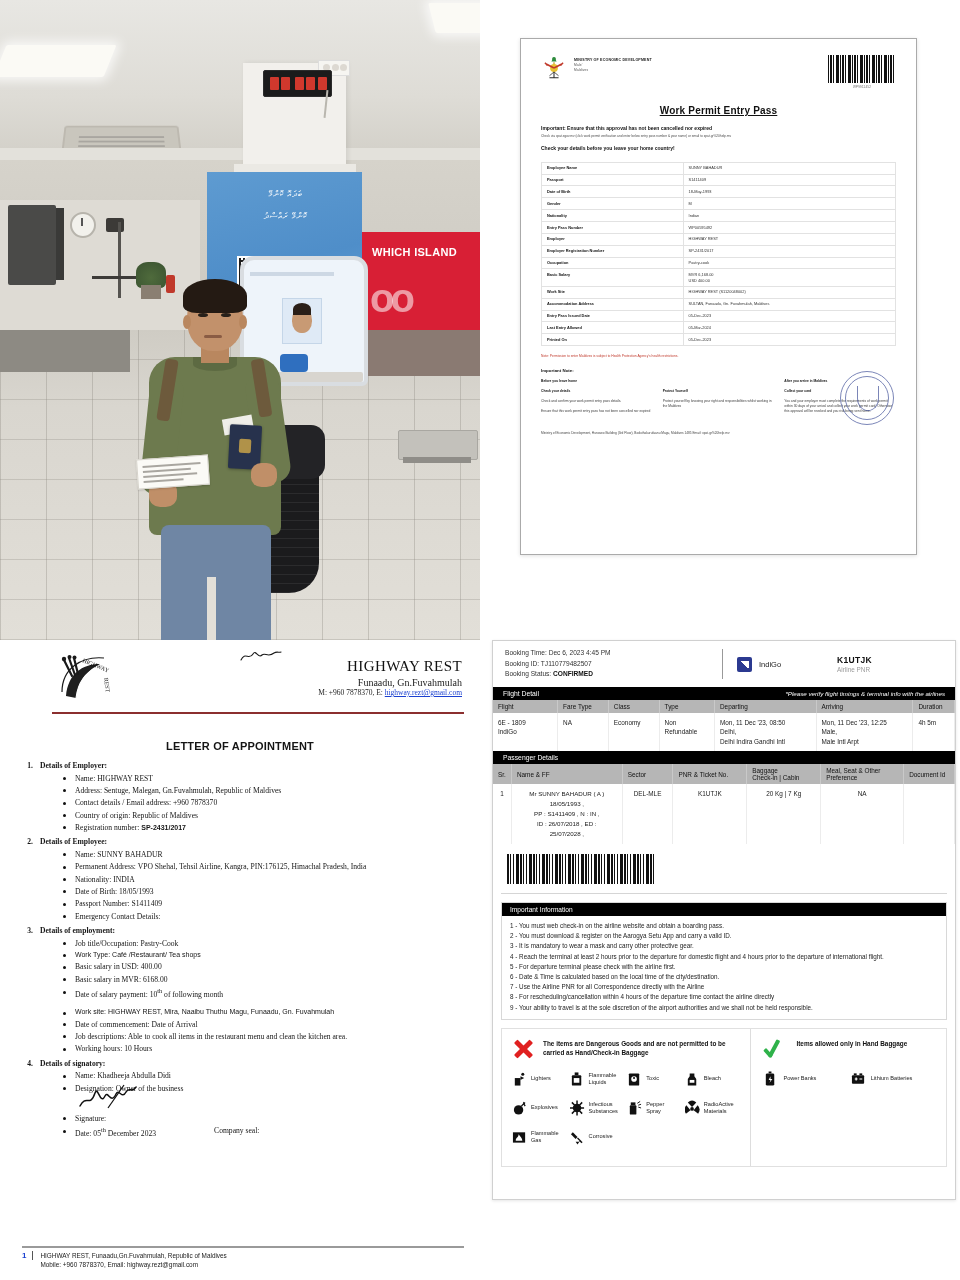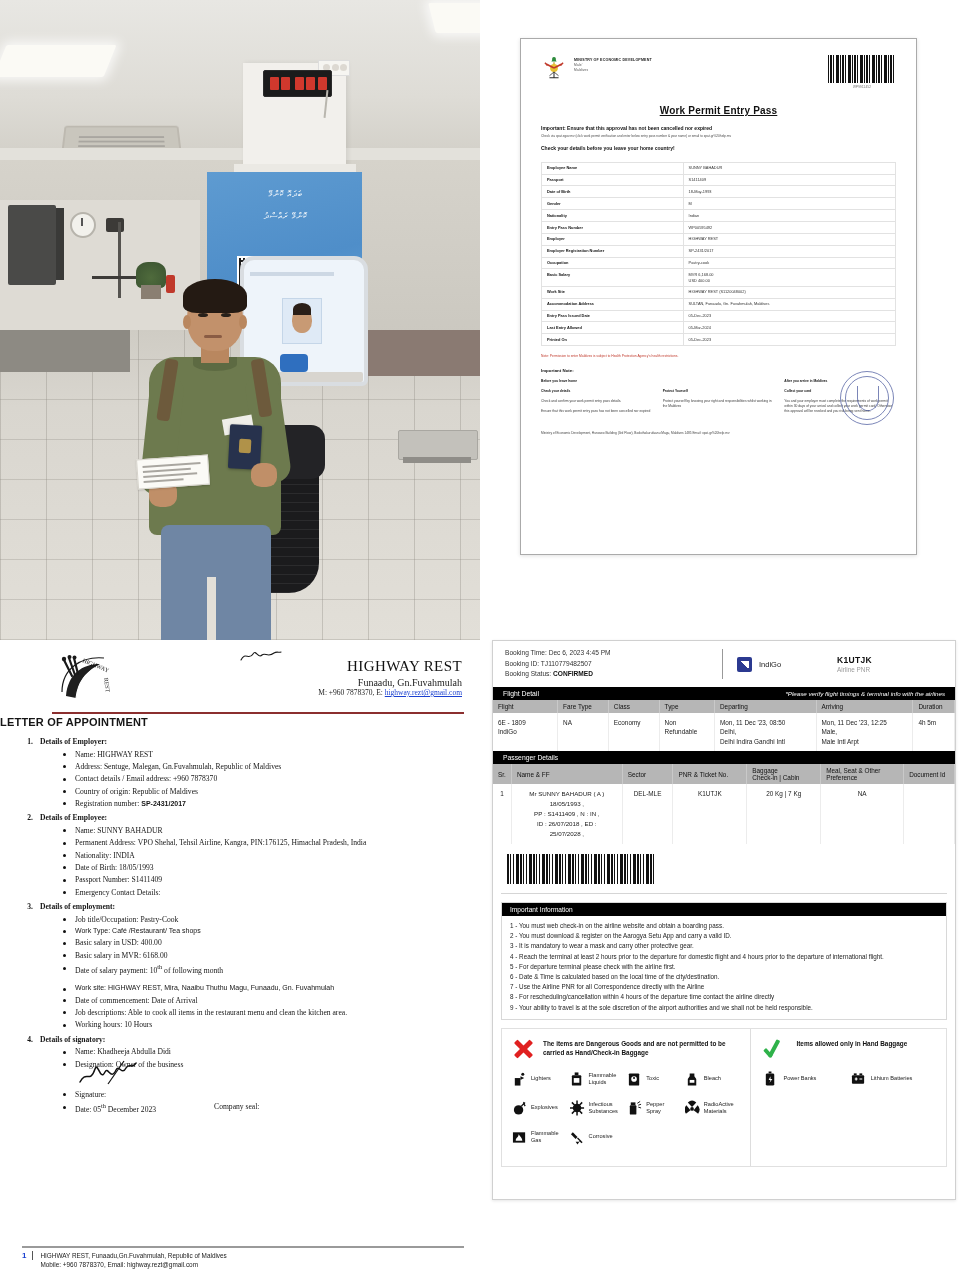--- a/index.html
+++ b/index.html
@@ -137,21 +137,21 @@
   .letter{position:absolute;left:0;top:640px;width:480px;height:640px;background:#fff;font-family:"Liberation Serif",serif;color:#151515;}
   .lt-head{position:relative;height:70px;}
   .lt-logo{position:absolute;left:52px;top:10px;width:62px;height:56px;}
   .lt-sign-top{position:absolute;left:238px;top:9px;width:44px;height:14px;}
   .lt-company{position:absolute;right:18px;top:18px;text-align:right;}
   .lt-cname{font-size:15px;letter-spacing:.4px;color:#111;}
   .lt-caddr{font-size:10px;margin-top:2px;color:#222;}
   .lt-cmail{font-size:7.5px;color:#222;}
   .lt-cmail a{color:#1a3fd0;}
   .lt-rule{margin:2px 16px 0 52px;height:2px;background:#8b2f2f;}
-  .lt-title{font-family:"Liberation Sans",sans-serif;font-weight:bold;font-size:11px;margin:2px 0 8px;letter-spacing:.2px;}
+  .lt-title{text-align:center;font-family:"Liberation Sans",sans-serif;font-weight:bold;font-size:11px;margin:26px 0 8px;letter-spacing:.2px;}
   .lt-body{padding:0 14px 0 22px;font-size:7.6px;line-height:1.52;}
   .lt-sec{margin-bottom:3px;}
   .lt-secttl{font-weight:bold;display:flex;gap:7px;margin-bottom:1px;}
   .lt-secttl .n{width:11px;text-align:right;}
   ul.lt-ul{list-style:none;margin:0 0 0 40px;padding:0;}
   ul.lt-ul>li{position:relative;padding-left:13px;margin-bottom:.8px;}
   ul.lt-ul>li:before{content:"";position:absolute;left:1px;top:4.4px;width:3px;height:3px;border-radius:50%;background:#111;}
   ul.lt-ul2{list-style:none;margin:0 0 0 44px;padding:0;}
   ul.lt-ul2>li{position:relative;padding-left:13px;margin-bottom:.8px;}
   ul.lt-ul2>li:before{content:"";position:absolute;left:2px;top:4.4px;width:3px;height:3px;background:#111;}
@@ -258,20 +258,24 @@
           <div></div>
         </div>
       <div class="ph-qr ph-qr2">
           <div></div>
         </div>
       <div class="ph-store ph-store1"></div>
       <div class="ph-store ph-store2"></div>
       <div class="ph-bannerfade"></div>
     </div>
 
+    <div class="ph-redsign">
+      <div class="ph-redtext">WHICH ISLAND</div>
+      <div class="ph-redoo">oo</div>
+    </div>
 
     <div class="ph-floor"></div>
     <div class="ph-tile"></div>
     <div class="ph-darkfloor"></div>
     <div class="ph-darkfloor2"></div>
     <div class="ph-scale"></div>
 
     <div class="ph-kiosk">
       <div class="ph-ktxt"></div>
       <div class="ph-kfacebox">

